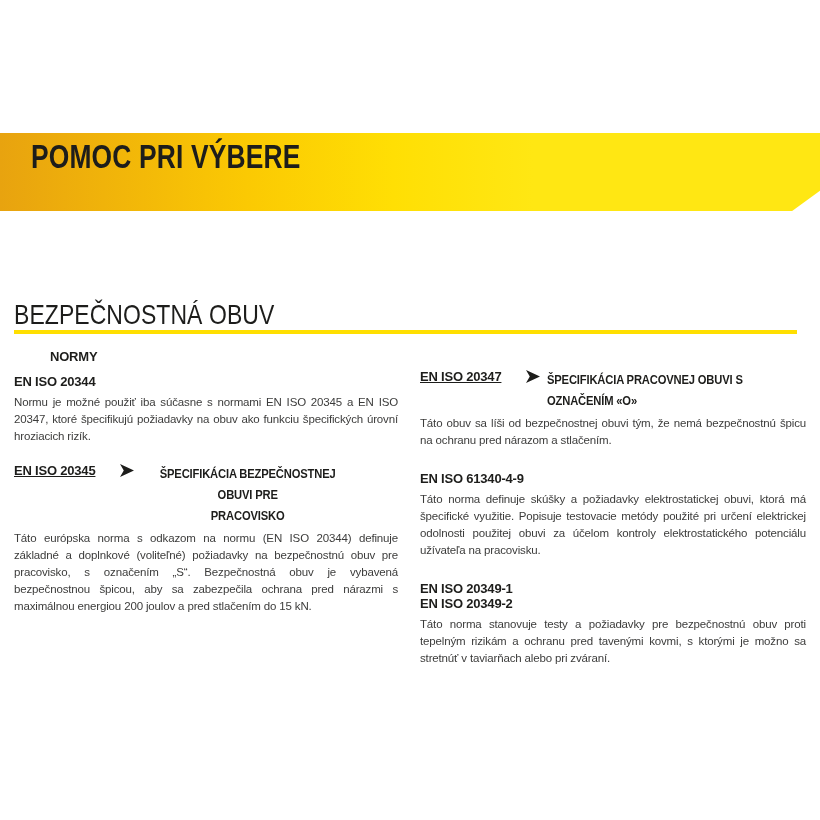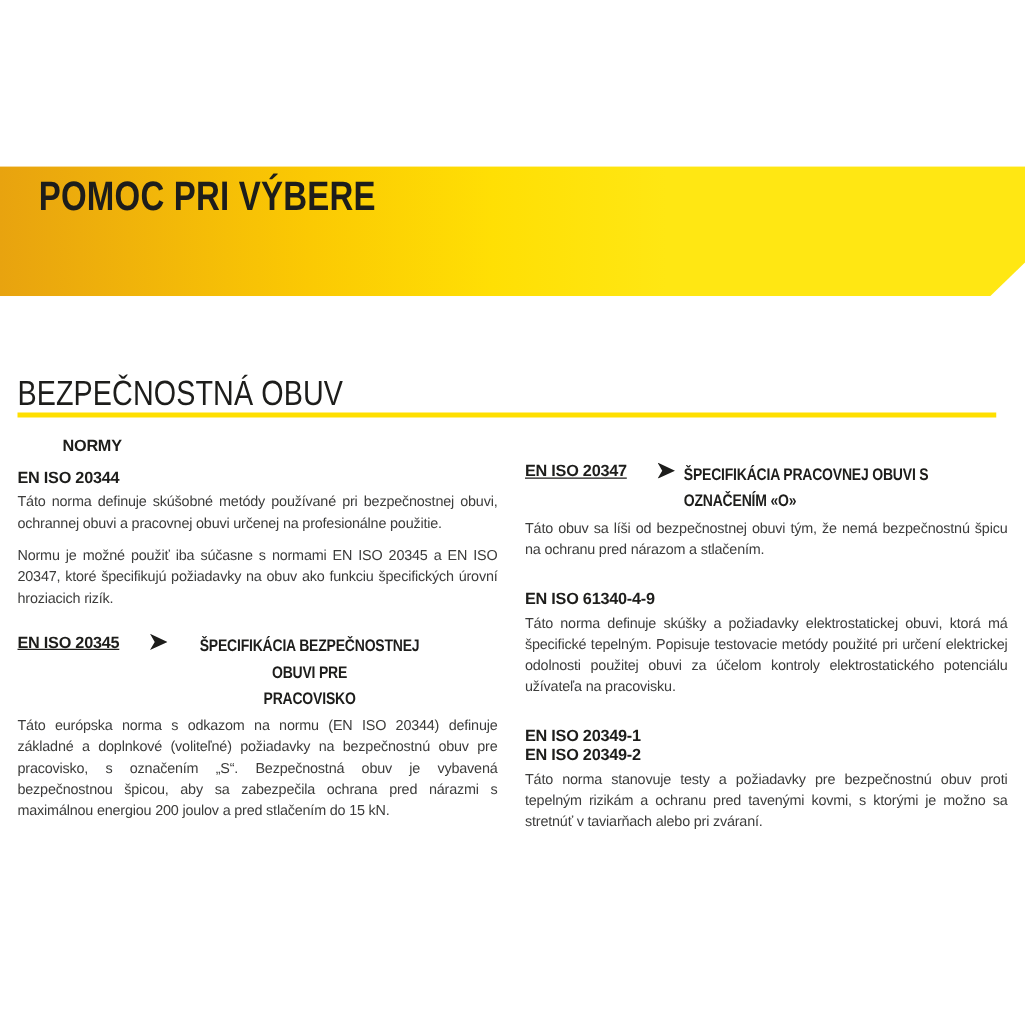--- a/index.html
+++ b/index.html
@@ -4,21 +4,21 @@
 <style>
   * { margin:0; padding:0; box-sizing:border-box; }
   html,body { background:#ffffff; }
   .page {
     position:relative; width:820px; height:820px; background:#fff;
     font-family:"Liberation Sans", sans-serif; color:#1d1d1b; overflow:hidden;
   }
 
   
   .banner {
-    position:absolute; left:0; top:133px; width:820px; height:104px;
+    position:absolute; left:0; top:133px; width:820px; height:78px;
     background:linear-gradient(90deg, #e8a30f 0%, #fbc903 30%, #ffdf04 48%, #ffe713 65%, #ffe713 100%);
     clip-path:polygon(0 0, 100% 0, 100% 74%, 96.6% 100%, 0 100%);
   }
   .banner-title {
     position:absolute; left:31px; top:6px;
     font-size:33px; font-weight:700; line-height:36px; color:#1d1d1b;
     white-space:nowrap;
   }
   .condense { display:inline-block; transform-origin:0 50%; white-space:nowrap; }
   .cx80 { transform:scaleX(0.80); letter-spacing:0.2px; }
@@ -85,21 +85,20 @@
   <div class="yellow-rule"></div>
 
   <h3 class="subsection-title">NORMY</h3>
 
   <div class="columns">
 
     <div class="col col-left">
 
       <section class="norm-block">
         <h4 class="norm-code">EN ISO 20344</h4>
-        <p class="norm-text">Táto norma definuje skúšobné metódy používané pri bezpečnostnej obuvi, ochrannej obuvi a pracovnej obuvi určenej na profesionálne použitie.</p>
         <p class="norm-text">Normu je možné použiť iba súčasne s normami EN ISO 20345 a EN ISO 20347, ktoré špecifikujú požiadavky na obuv ako funkciu špecifických úrovní hroziacich rizík.</p>
       </section>
 
       <section class="norm-block">
         <div class="heading-row">
           <h4 class="norm-code">EN ISO 20345</h4>
           <span class="arrow-icon"></span>
           <h5 class="norm-title centered">ŠPECIFIKÁCIA BEZPEČNOSTNEJ OBUVI PRE
 PRACOVISKO</h5>
         </div>
@@ -115,21 +114,21 @@
           <h4 class="norm-code">EN ISO 20347</h4>
           <span class="arrow-icon"></span>
           <h5 class="norm-title">ŠPECIFIKÁCIA PRACOVNEJ OBUVI S
 OZNAČENÍM «O»</h5>
         </div>
         <p class="norm-text">Táto obuv sa líši od bezpečnostnej obuvi tým, že nemá bezpečnostnú špicu na ochranu pred nárazom a stlačením.</p>
       </section>
 
       <section class="norm-block">
         <h4 class="norm-code">EN ISO 61340-4-9</h4>
-        <p class="norm-text">Táto norma definuje skúšky a požiadavky elektrostatickej obuvi, ktorá má špecifické tepelným. Popisuje testovacie metódy použité pri určení elektrickej odolnosti použitej obuvi za účelom kontroly elektrostatického potenciálu užívateľa na pracovisku.</p>
+        <p class="norm-text">Táto norma definuje skúšky a požiadavky elektrostatickej obuvi, ktorá má špecifické využitie. Popisuje testovacie metódy použité pri určení elektrickej odolnosti použitej obuvi za účelom kontroly elektrostatického potenciálu užívateľa na pracovisku.</p>
       </section>
 
       <section class="norm-block">
         <h4 class="norm-code">EN ISO 20349-1
 EN ISO 20349-2</h4>
         <p class="norm-text">Táto norma stanovuje testy a požiadavky pre bezpečnostnú obuv proti tepelným rizikám a ochranu pred tavenými kovmi, s ktorými je možno sa stretnúť v taviarňach alebo pri zváraní.</p>
       </section>
 
     </div>
 

